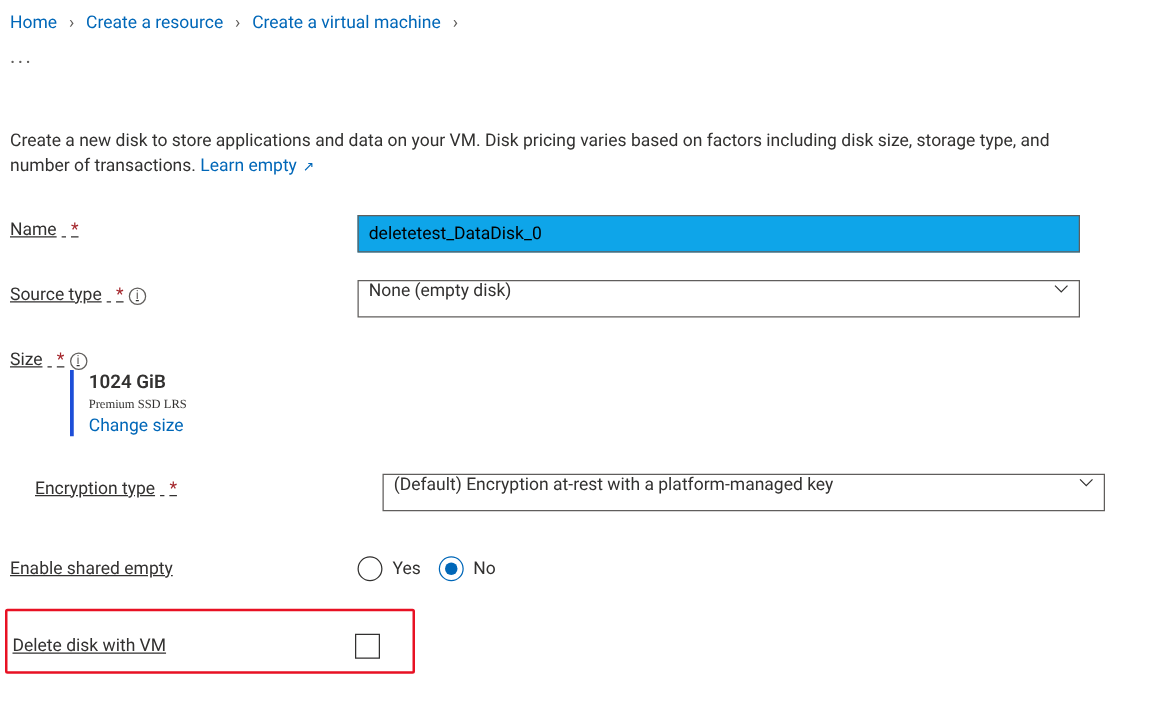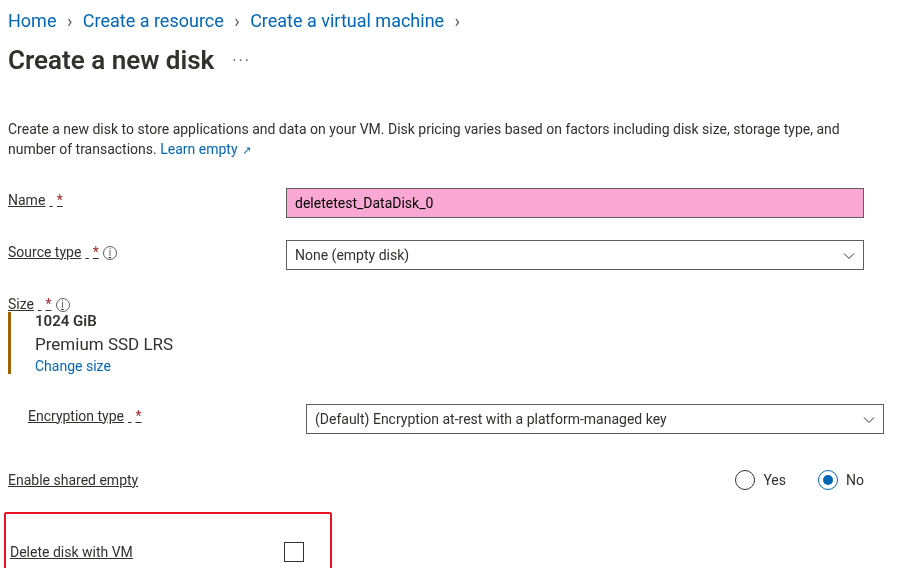--- a/index.html
+++ b/index.html
@@ -5,21 +5,21 @@
   * { box-sizing: border-box; margin: 0; padding: 0; }
   body {
     font-family: "Segoe UI", -apple-system, BlinkMacSystemFont, Roboto, "Helvetica Neue", sans-serif;
     font-size: 14px;
     color: #323130;
     background: #ffffff;
     padding: 10px 8px;
     width: 924px;
   }
   .breadcrumb {
-    font-size: 18px;
+    font-size: 14px;
     margin-bottom: 14px;
   }
   .breadcrumb a { color: #0067b8; text-decoration: none; cursor: pointer; }
   .breadcrumb .sep { color: #605e5c; margin: 0 6px; }
   h1 {
     font-size: 26px;
     font-weight: 600;
     color: #323130;
     display: inline-block;
     margin-right: 18px;
@@ -65,68 +65,69 @@
     line-height:1;
   }
   .form-control { flex: 1; max-width: 578px; }
   .text-input {
     width: 100%;
     height: 30px;
     border: 1px solid #605e5c;
     padding: 0 8px;
     font-size: 14px;
     font-family: inherit;
-    background:#f9a8d4;
+    background:#0ea5e9;
   }
   .select {
     width: 100%;
     height: 30px;
     border: 1px solid #605e5c;
     padding: 0 8px;
     font-size: 14px;
     background: #fff;
     display: flex;
-    align-items: center;
+    align-items: flex-start;
     justify-content: space-between;
     cursor: pointer;
   }
   .chevron {
     width: 12px; height: 12px;
     display:inline-block;
   }
   .chevron svg { width:12px; height:12px; }
   .size-block {
-    border-left: 3px solid #a16207;
-    padding-left: 24px;
+    border-left: 3px solid #1d4ed8;
+    padding-left: 12px;
+    margin-left: 48px;
   }
   .size-block .size-value { font-weight: 600; font-size: 15px; margin-bottom: 4px; }
-  .size-block .size-tier { font-size: 17px; margin-bottom: 4px; }
+  .size-block .size-tier { font-size: 10px; margin-bottom: 4px; font-family: Liberation Serif, serif; }
   .size-block .size-link { color: #0067b8; text-decoration: none; cursor:pointer; font-size:14px; }
-  .radio-group { display: flex; gap: 32px; align-items: center; padding-top:2px;justify-content:flex-end; }
+  .radio-group { display: flex; gap: 14px; align-items: center; padding-top:2px; }
   .radio-item { display: flex; align-items: center; gap: 8px; cursor: pointer; }
   .radio-circle {
     width: 20px; height: 20px;
     border: 1px solid #323130;
     border-radius: 50%;
     display: flex; align-items: center; justify-content: center;
   }
   .radio-item.selected .radio-circle { border-color: #0067b8; }
   .radio-item.selected .radio-dot {
     width: 10px; height: 10px; border-radius: 50%; background: #0067b8;
   }
   .checkbox {
     width: 20px; height: 20px;
     border: 1px solid #323130;
     background: #fff;
     cursor: pointer;
   }
   .highlight-box {
     border: 2px solid #e81123;
     border-radius: 2px;
-    padding: 28px 6px 10px 0;
+    padding: 18px 6px 10px 0;
     margin-left:-4px;
     display:flex;
     align-items:center;
     width: 328px;
   }
   .highlight-box .form-label { padding-top:0; padding-left:4px; }
   .form-row.size-row { margin-bottom: 30px; flex-direction: column; }
   .form-row.enc-row { margin-bottom: 34px; margin-left: 20px; }
   .form-row.shared-row { margin-bottom: 22px; }
 </style>
@@ -136,21 +137,20 @@
 <nav class="breadcrumb">
   <a>Home</a>
   <span class="sep">›</span>
   <a>Create a resource</a>
   <span class="sep">›</span>
   <a>Create a virtual machine</a>
   <span class="sep">›</span>
 </nav>
 
 <div class="title-row">
-  <h1>Create a new disk</h1>
   <span class="ellipsis">···</span>
 </div>
 
 <p class="description">
   <span>Create a new disk to store applications and data on your VM. Disk pricing varies based on factors including disk size, storage type, and number of transactions. </span><a><span>Learn empty</span><span class="ext-icon"> ↗</span></a>
 </p>
 
 <div class="form-row">
   <div class="form-label">
     <span>Name</span>&nbsp;<span class="req">*</span>

